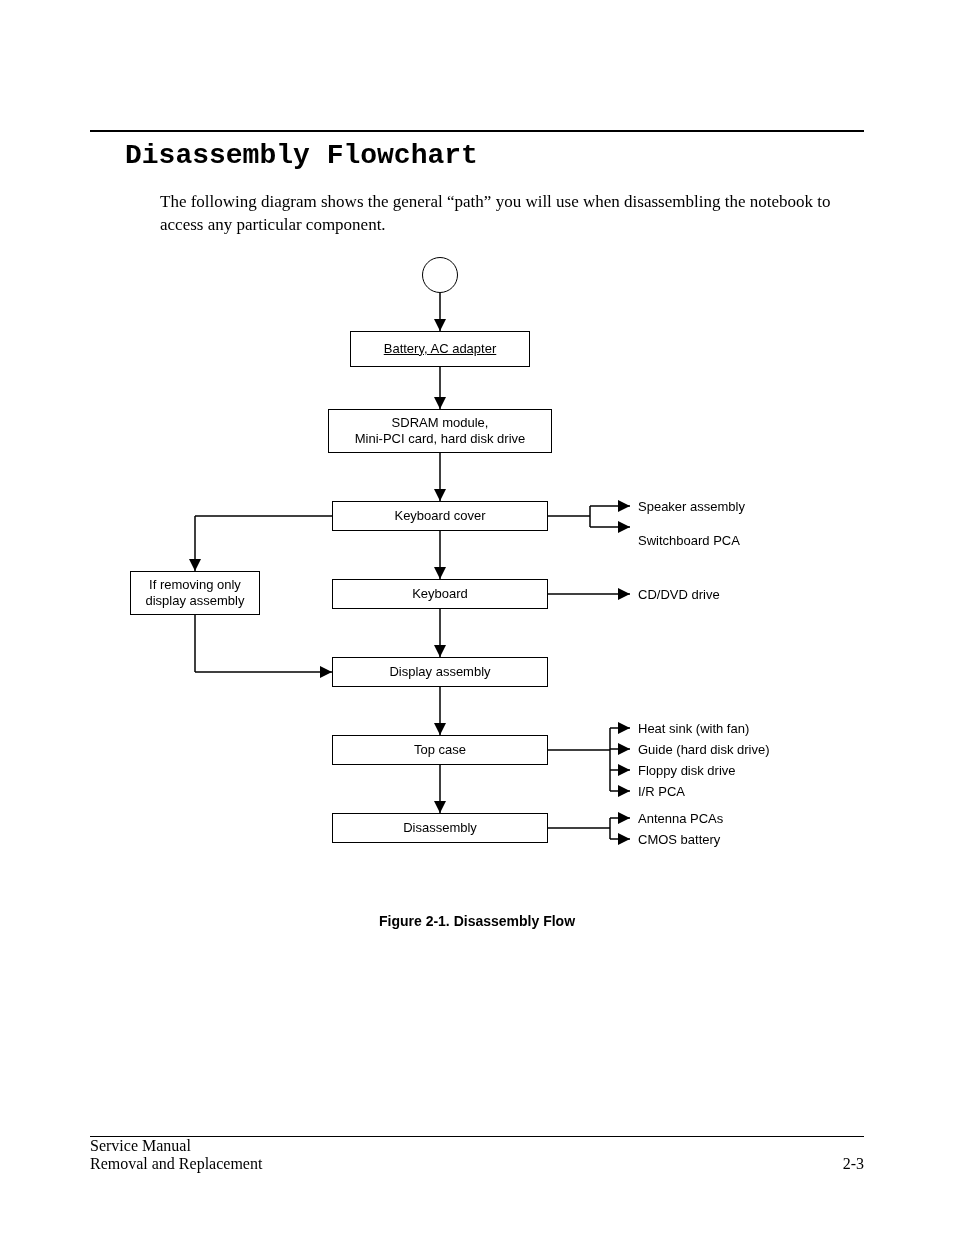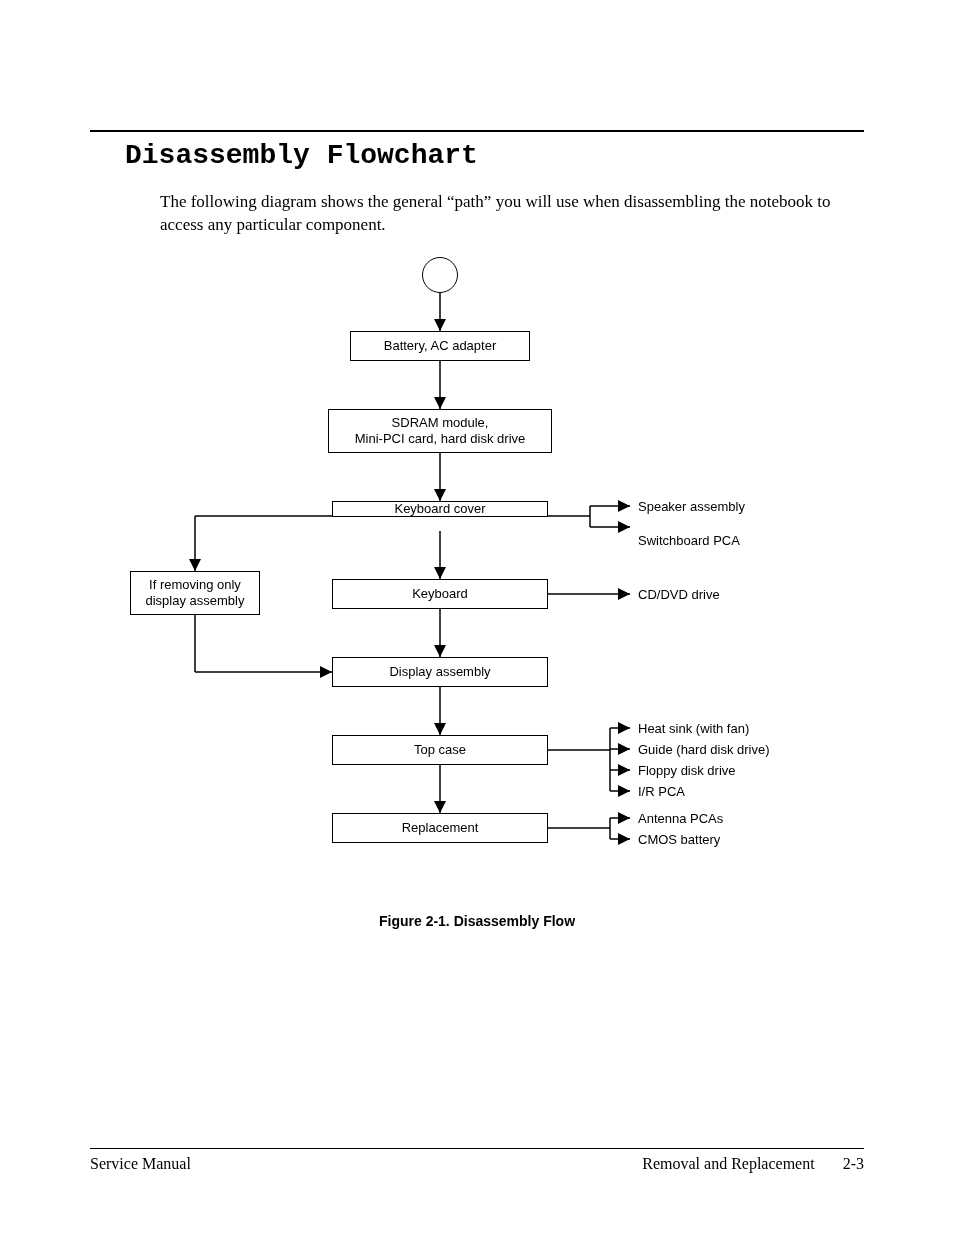--- a/index.html
+++ b/index.html
@@ -7,21 +7,21 @@
   .rule{border-top:2px solid #000;margin-bottom:8px;}
   .title{font-family:Liberation Mono, monospace;font-weight:bold;font-size:28px;margin:0 0 20px 35px;}
   .intro{font-size:17px;margin-left:70px;margin-right:20px;line-height:1.35;}
   .chart-wrap{position:relative;width:774px;height:640px;margin-top:20px;}
   .node{position:absolute;border:1.5px solid #000;background:#fff;font-family:Arial,Helvetica,sans-serif;font-size:13px;text-align:center;display:flex;align-items:center;justify-content:center;line-height:1.25;box-sizing:border-box;}
   .side-label{position:absolute;font-family:Arial,Helvetica,sans-serif;font-size:13px;white-space:nowrap;}
   .caption{font-family:Arial,Helvetica,sans-serif;font-weight:bold;font-size:14px;text-align:center;margin-top:16px;}
   svg.conn{position:absolute;overflow:visible;}
   .start-circle{position:absolute;width:36px;height:36px;border:1.5px solid #000;border-radius:50%;background:#fff;box-sizing:border-box;}
   .footer{position:absolute;left:90px;right:90px;bottom:62px;}
-  .footer .fr{border-top:1.5px solid #000;padding-top:6px;font-size:16px;display:flex;justify-content:space-between;font-family:"Times New Roman",Times,serif;}
+  .footer .fr{border-top:1.5px solid #000;font-size:16px;display:flex;justify-content:space-between;font-family:"Times New Roman",Times,serif;flex-direction:column;}
   .footer .right{display:flex;gap:28px;justify-content:space-between;}
 </style>
 </head>
 <body>
 
 <div class="page">
   <div class="rule"></div>
   <h1 class="title">Disassembly Flowchart</h1>
   <p class="intro">The following diagram shows the general “path” you will use when disassembling the notebook to access any particular component.</p>
 
@@ -62,47 +62,47 @@
       <line x1="520" y1="561" x2="520" y2="582" stroke="#000" stroke-width="1.5"></line>
       <line x1="520" y1="561" x2="540" y2="561" stroke="#000" stroke-width="1.5" marker-end="url(#ah)"></line>
       <line x1="520" y1="582" x2="540" y2="582" stroke="#000" stroke-width="1.5" marker-end="url(#ah)"></line>
 
       <line x1="242" y1="259" x2="105" y2="259" stroke="#000" stroke-width="1.5"></line>
       <line x1="105" y1="259" x2="105" y2="314" stroke="#000" stroke-width="1.5" marker-end="url(#ah)"></line>
       <line x1="105" y1="358" x2="105" y2="415" stroke="#000" stroke-width="1.5"></line>
       <line x1="105" y1="415" x2="242" y2="415" stroke="#000" stroke-width="1.5" marker-end="url(#ah)"></line>
     </svg>
 
-    <div class="node" style="left:260px;top:74px;width:180px;height:30px;">
+    <div class="node" style="left:260px;top:74px;width:180px;height:36px;text-decoration:underline;">
       <span>Battery, AC adapter</span>
     </div>
 
     <div class="node" style="left:238px;top:152px;width:224px;height:44px;white-space:pre-line;">
       <span>SDRAM module,
 Mini-PCI card, hard disk drive</span>
     </div>
 
-    <div class="node" style="left:242px;top:244px;width:216px;height:16px;text-align:right;">
+    <div class="node" style="left:242px;top:244px;width:216px;height:30px;text-align:right;">
       <span>Keyboard cover</span>
     </div>
 
     <div class="node" style="left:242px;top:322px;width:216px;height:30px;">
       <span>Keyboard</span>
     </div>
 
     <div class="node" style="left:242px;top:400px;width:216px;height:30px;">
       <span>Display assembly</span>
     </div>
 
     <div class="node" style="left:242px;top:478px;width:216px;height:30px;">
       <span>Top case</span>
     </div>
 
     <div class="node" style="left:242px;top:556px;width:216px;height:30px;">
-      <span>Replacement</span>
+      <span>Disassembly</span>
     </div>
 
     <div class="node" style="left:40px;top:314px;width:130px;height:44px;white-space:pre-line;">
       <span>If removing only
 display assembly</span>
     </div>
 
     <div class="side-label" style="left:548px;top:242px;">Speaker assembly</div>
     <div class="side-label" style="left:548px;top:276px;">Switchboard PCA</div>
 

